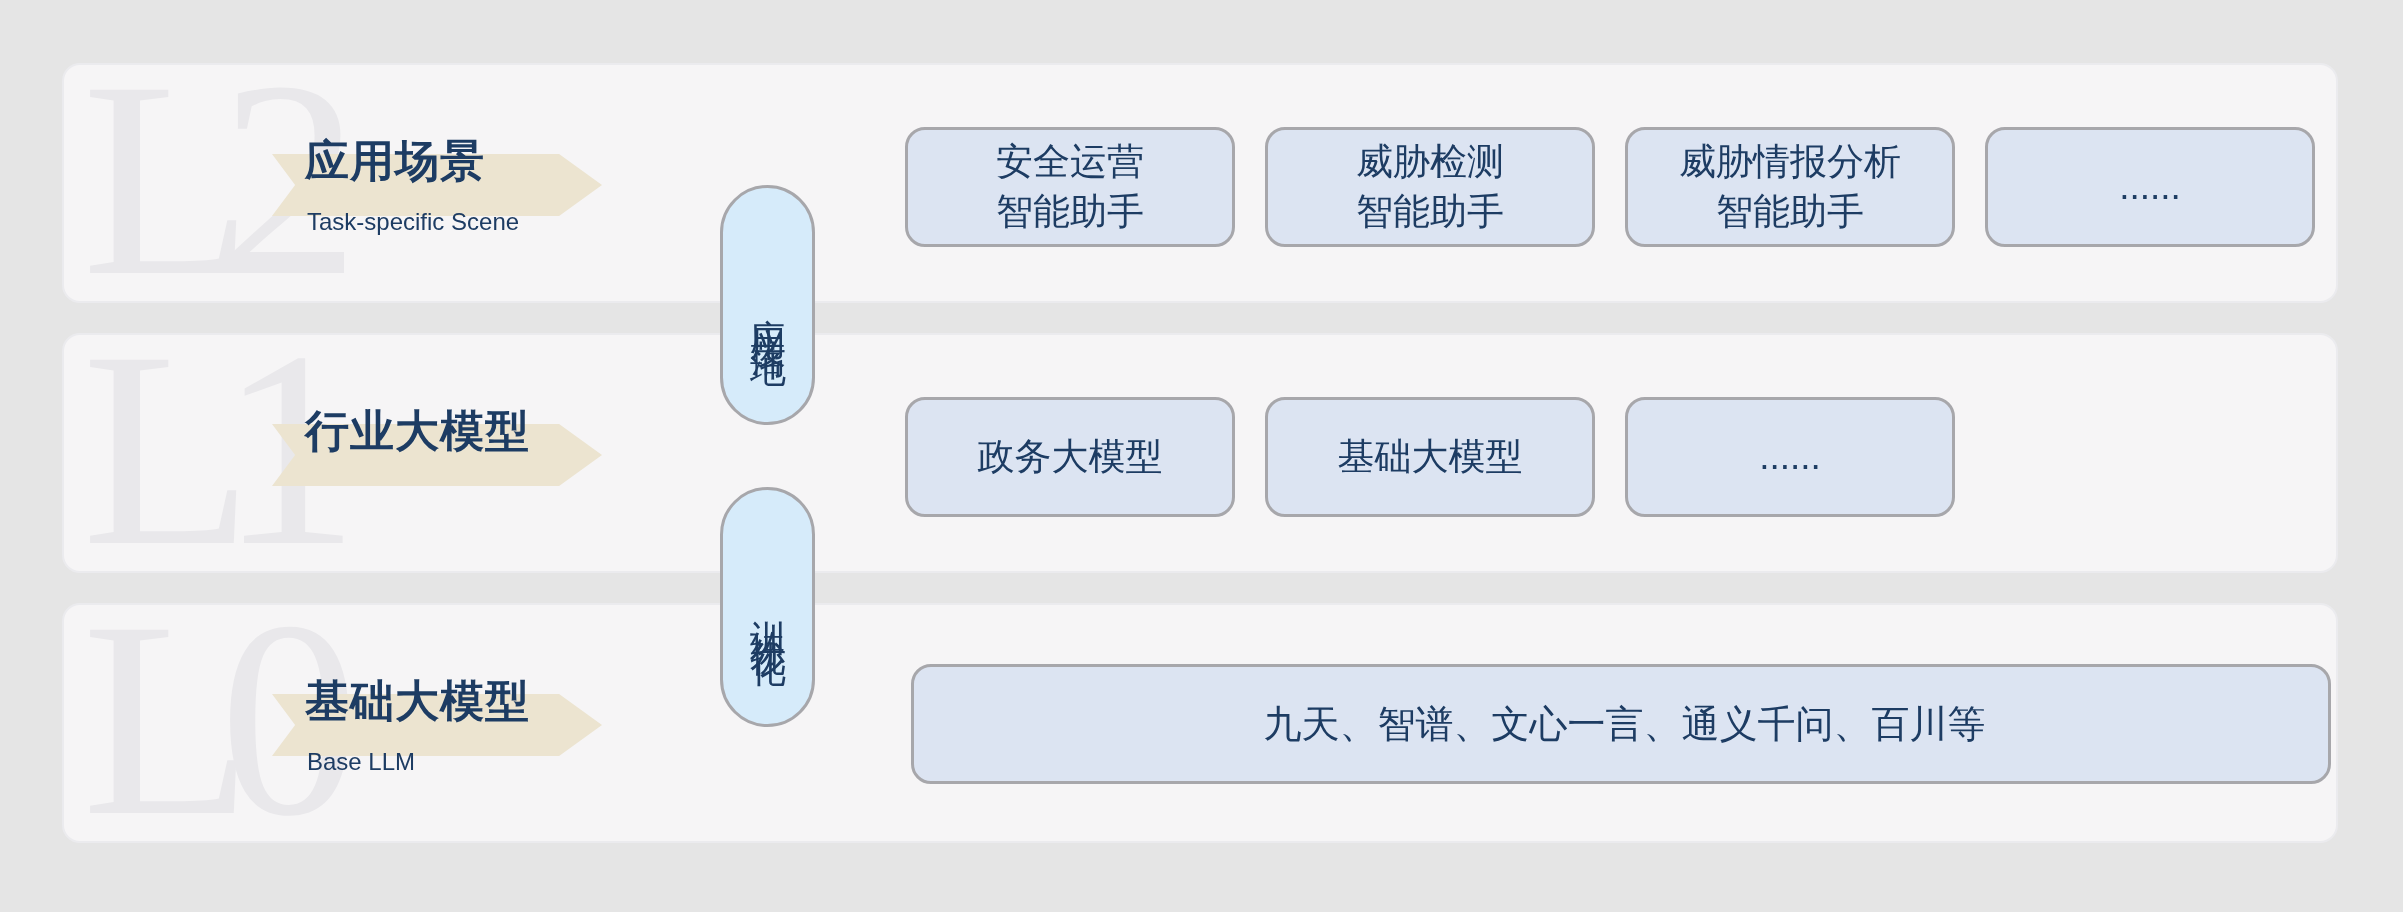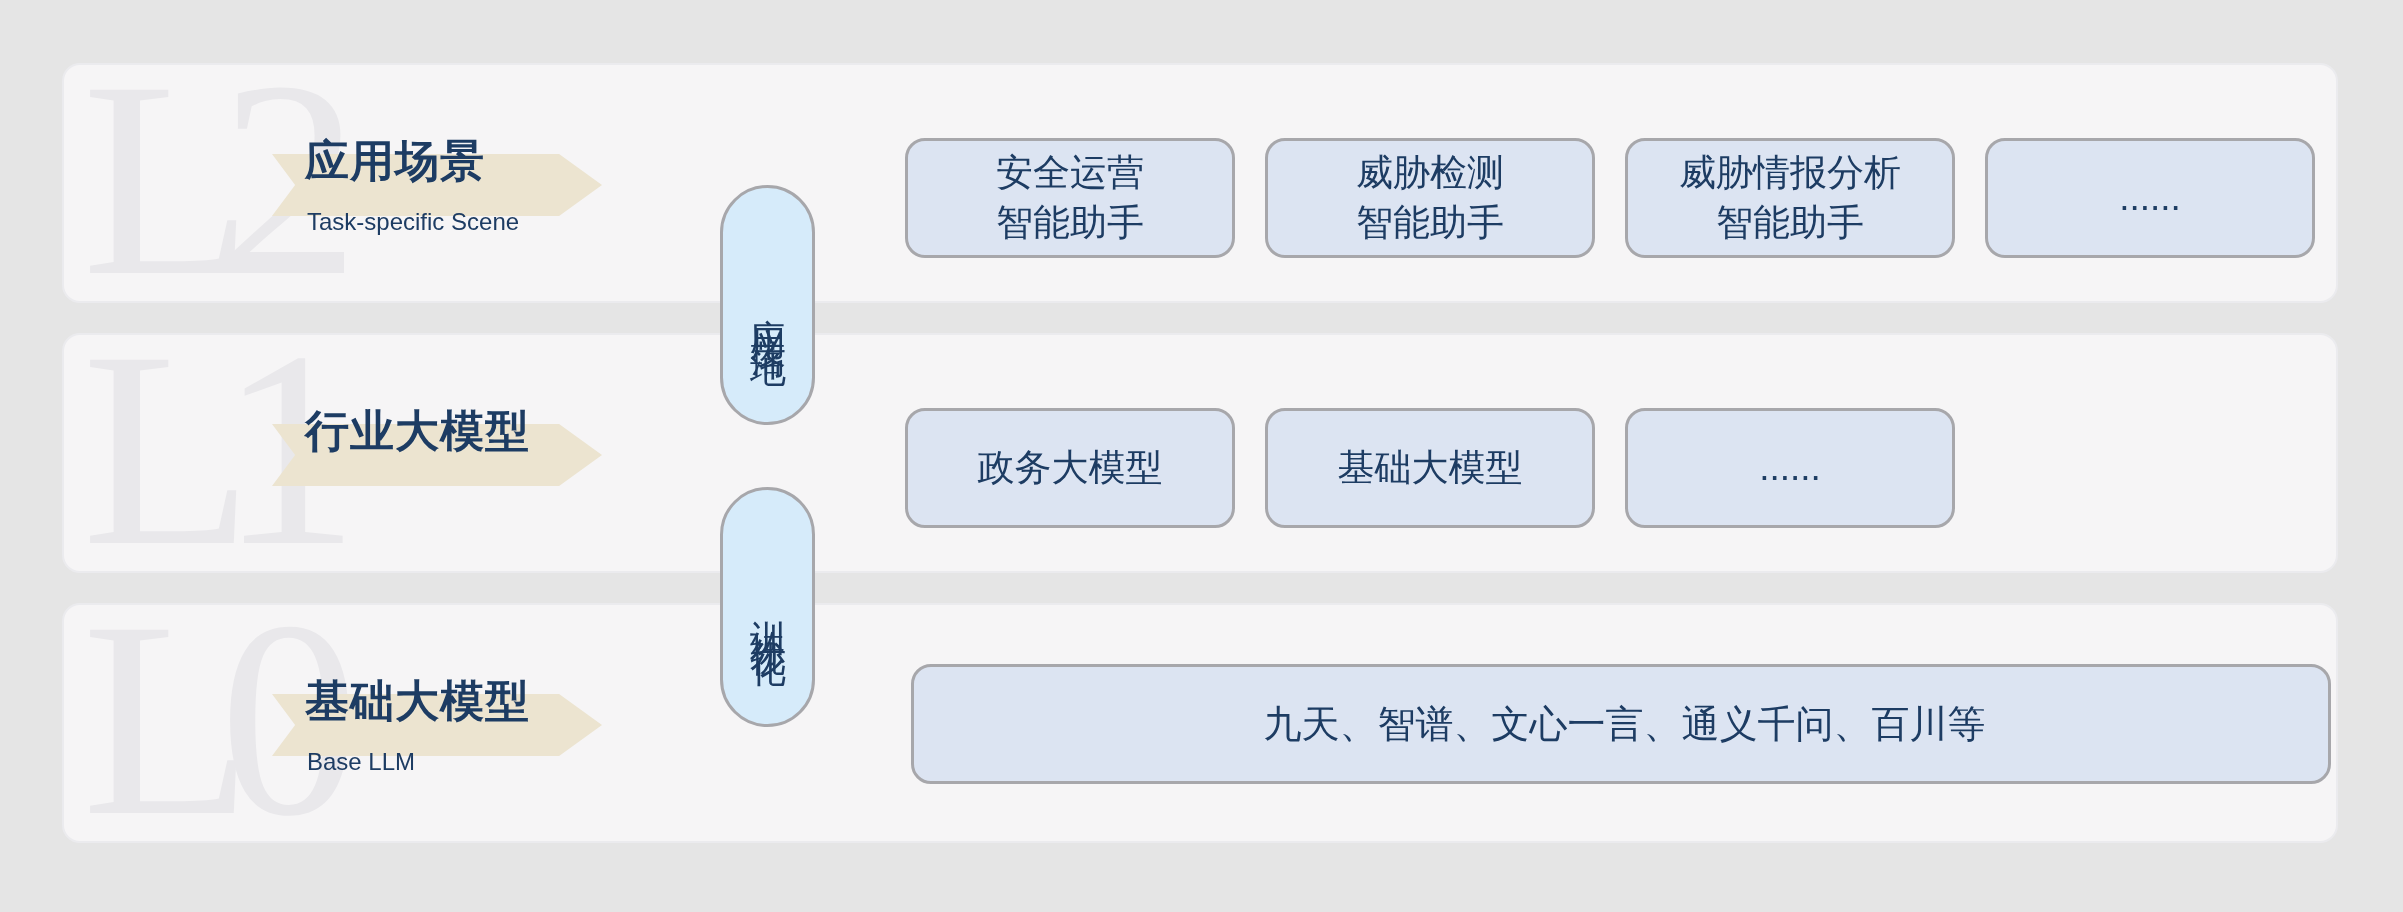--- a/index.html
+++ b/index.html
@@ -29,21 +29,21 @@
   .layer-title{
     position:absolute;left:241px;top:72px;
     font-size:44px;font-weight:bold;line-height:48px;
     color:var(--navy);letter-spacing:1px;
   }
   .layer-subtitle{
     position:absolute;left:243px;top:140px;
     font-size:24px;line-height:34px;color:var(--navy);
   }
   .cards{
-    position:absolute;left:841px;top:73px;display:flex;gap:30px;
+    position:absolute;left:841px;top:62px;display:flex;gap:30px;
   }
   .panel.l0 .cards{left:847px;top:59px;}
   .card{
     width:330px;height:120px;box-sizing:border-box;
     background:var(--card-bg);border:3px solid var(--card-border);
     border-radius:20px;display:flex;align-items:center;justify-content:center;
     text-align:center;font-size:37px;line-height:50px;color:var(--navy);
     white-space:pre-line;
   }
   .card.accent{color:var(--accent-text);}

